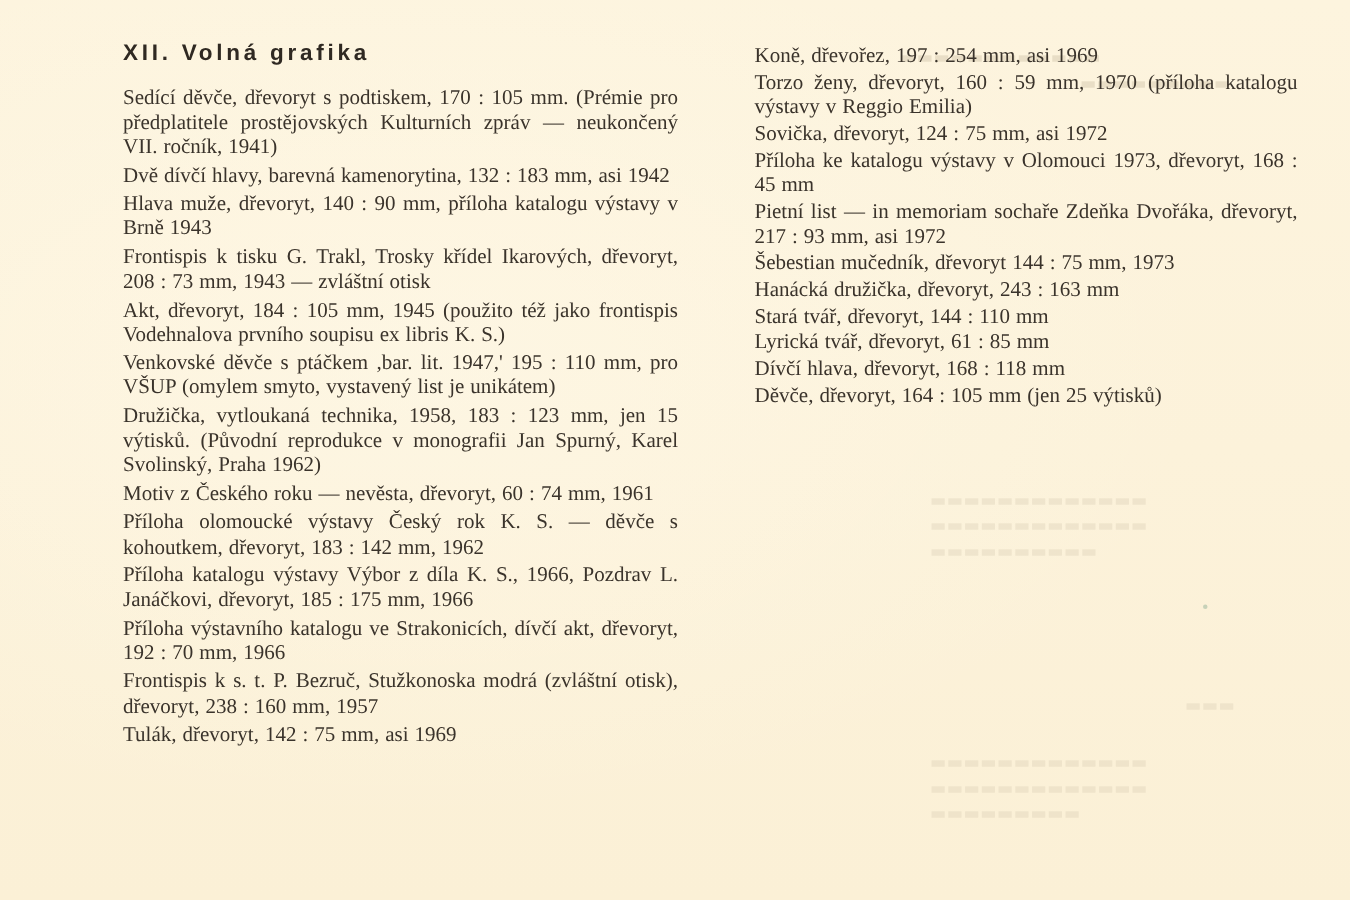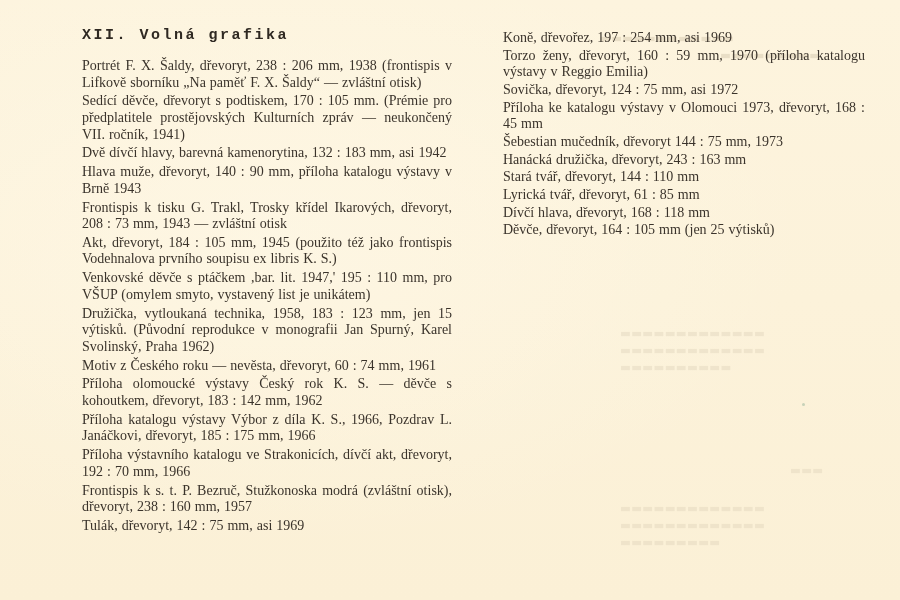--- a/index.html
+++ b/index.html
@@ -38,21 +38,21 @@
       top: 26px;
       width: 370px;
     }
     .col-right {
       position: absolute;
       left: 503px;
       top: 30px;
       width: 362px;
     }
     .section-heading {
-      font-family: Liberation Mono, monospace;
+      font-family: Liberation Sans, sans-serif;
       font-weight: bold;
       font-size: 15px;
       letter-spacing: 2.5px;
       color: #2f2922;
       margin: 0 0 12px 0;
       line-height: 20px;
     }
     .entries { margin: 0; padding: 0; list-style: none; }
     .entry {
       font-family: "Liberation Serif", "DejaVu Serif", serif;
@@ -92,21 +92,20 @@
   <div class="bleed" style="left:620px; top:500px; opacity:0.35;">
     <span class="line">▬▬▬▬▬▬▬▬▬▬▬▬▬</span>
     <span class="line">▬▬▬▬▬▬▬▬▬▬▬▬▬</span>
     <span class="line">▬▬▬▬▬▬▬▬▬</span>
   </div>
   <div class="speck" style="left:802px; top:403px;"></div>
 
   <div class="col-left">
     <h2 class="section-heading">XII. Volná grafika</h2>
     <ul class="entries">
-      <li class="entry">Portrét F. X. Šaldy, dřevoryt, 238 : 206 mm, 1938 (frontispis v Lifkově sborníku „Na paměť F. X. Šaldy“ — zvláštní otisk)</li>
       <li class="entry">Sedící děvče, dřevoryt s podtiskem, 170 : 105 mm. (Prémie pro předplatitele prostějovských Kulturních zpráv — neukončený VII. ročník, 1941)</li>
       <li class="entry">Dvě dívčí hlavy, barevná kamenorytina, 132 : 183 mm, asi 1942</li>
       <li class="entry">Hlava muže, dřevoryt, 140 : 90 mm, příloha katalogu výstavy v Brně 1943</li>
       <li class="entry">Frontispis k tisku G. Trakl, Trosky křídel Ikarových, dřevoryt, 208 : 73 mm, 1943 — zvláštní otisk</li>
       <li class="entry">Akt, dřevoryt, 184 : 105 mm, 1945 (použito též jako frontispis Vodehnalova prvního soupisu ex libris K. S.)</li>
       <li class="entry">Venkovské děvče s ptáčkem ,bar. lit. 1947,' 195 : 110 mm, pro VŠUP (omylem smyto, vystavený list je unikátem)</li>
       <li class="entry">Družička, vytloukaná technika, 1958, 183 : 123 mm, jen 15 výtisků. (Původní reprodukce v monografii Jan Spurný, Karel Svolinský, Praha 1962)</li>
       <li class="entry">Motiv z Českého roku — nevěsta, dřevoryt, 60 : 74 mm, 1961</li>
       <li class="entry">Příloha olomoucké výstavy Český rok K. S. — děvče s kohoutkem, dřevoryt, 183 : 142 mm, 1962</li>
       <li class="entry">Příloha katalogu výstavy Výbor z díla K. S., 1966, Pozdrav L. Janáčkovi, dřevoryt, 185 : 175 mm, 1966</li>
@@ -115,20 +114,21 @@
       <li class="entry">Tulák, dřevoryt, 142 : 75 mm, asi 1969</li>
     </ul>
   </div>
 
   <div class="col-right">
     <ul class="entries">
       <li class="entry">Koně, dřevořez, 197 : 254 mm, asi 1969</li>
       <li class="entry">Torzo ženy, dřevoryt, 160 : 59 mm, 1970 (příloha katalogu výstavy v Reggio Emilia)</li>
       <li class="entry">Sovička, dřevoryt, 124 : 75 mm, asi 1972</li>
       <li class="entry">Příloha ke katalogu výstavy v Olomouci 1973, dřevoryt, 168 : 45 mm</li>
+      <li class="entry">Pietní list — in memoriam sochaře Zdeňka Dvořáka, dřevoryt, 217 : 93 mm, asi 1972</li>
       <li class="entry">Šebestian mučedník, dřevoryt 144 : 75 mm, 1973</li>
       <li class="entry">Hanácká družička, dřevoryt, 243 : 163 mm</li>
       <li class="entry">Stará tvář, dřevoryt, 144 : 110 mm</li>
       <li class="entry">Lyrická tvář, dřevoryt, 61 : 85 mm</li>
       <li class="entry">Dívčí hlava, dřevoryt, 168 : 118 mm</li>
       <li class="entry">Děvče, dřevoryt, 164 : 105 mm (jen 25 výtisků)</li>
     </ul>
   </div>
 
 </div>

